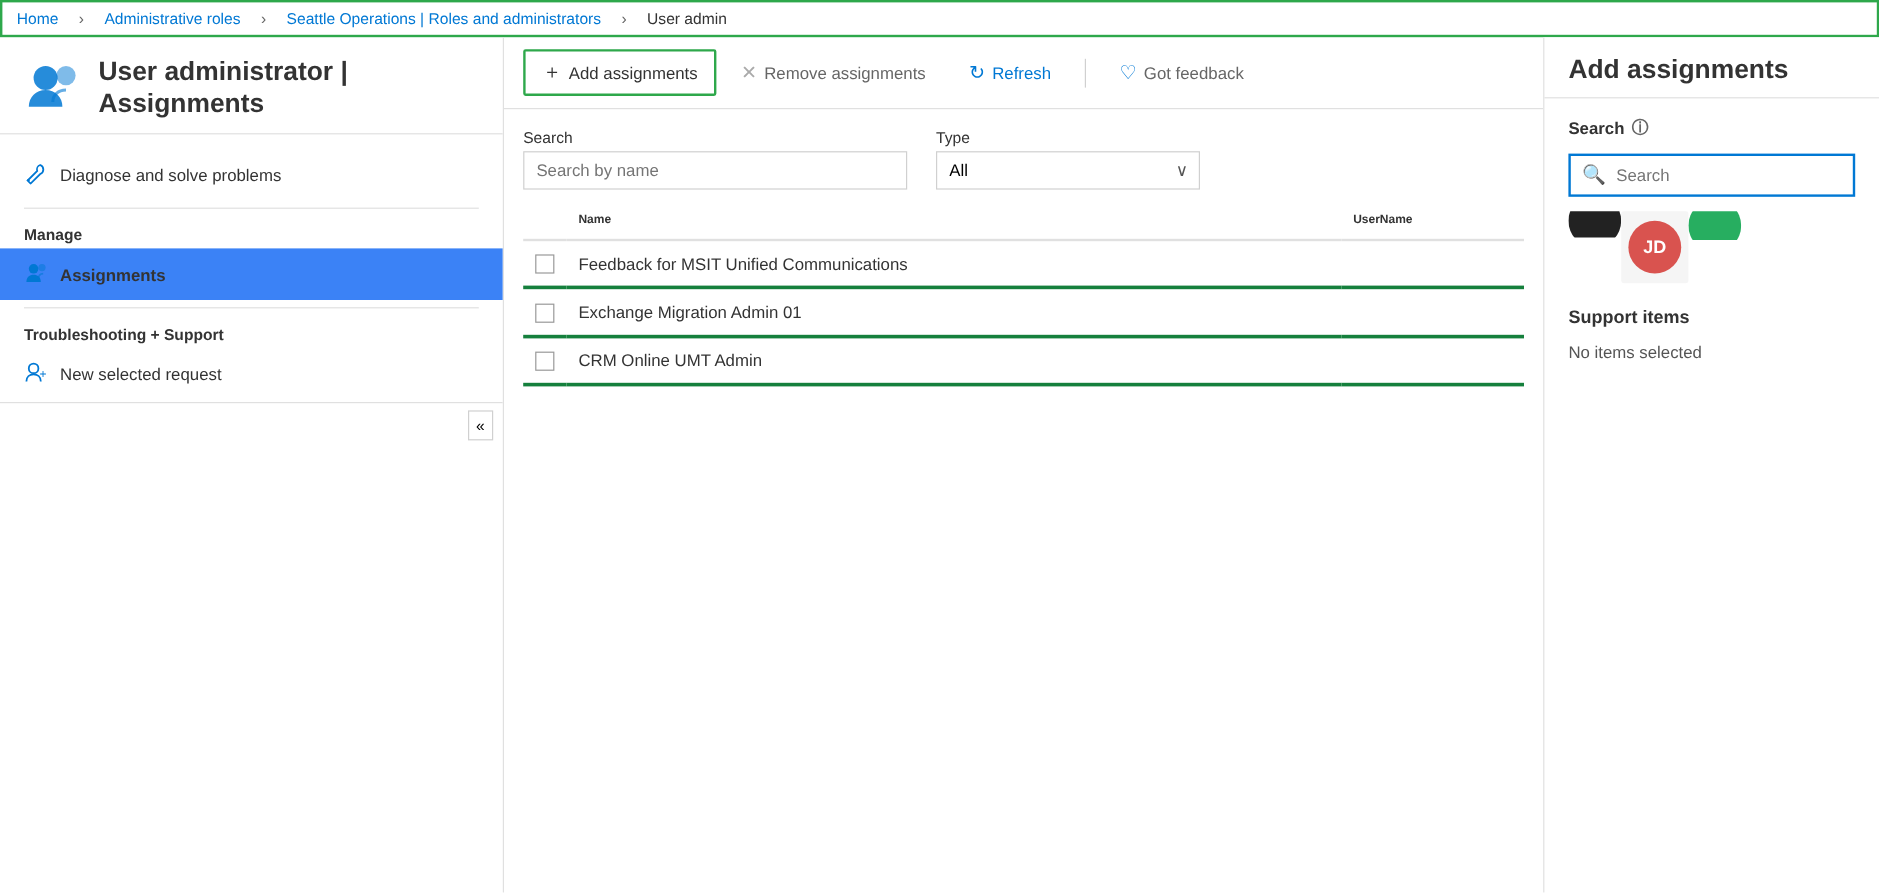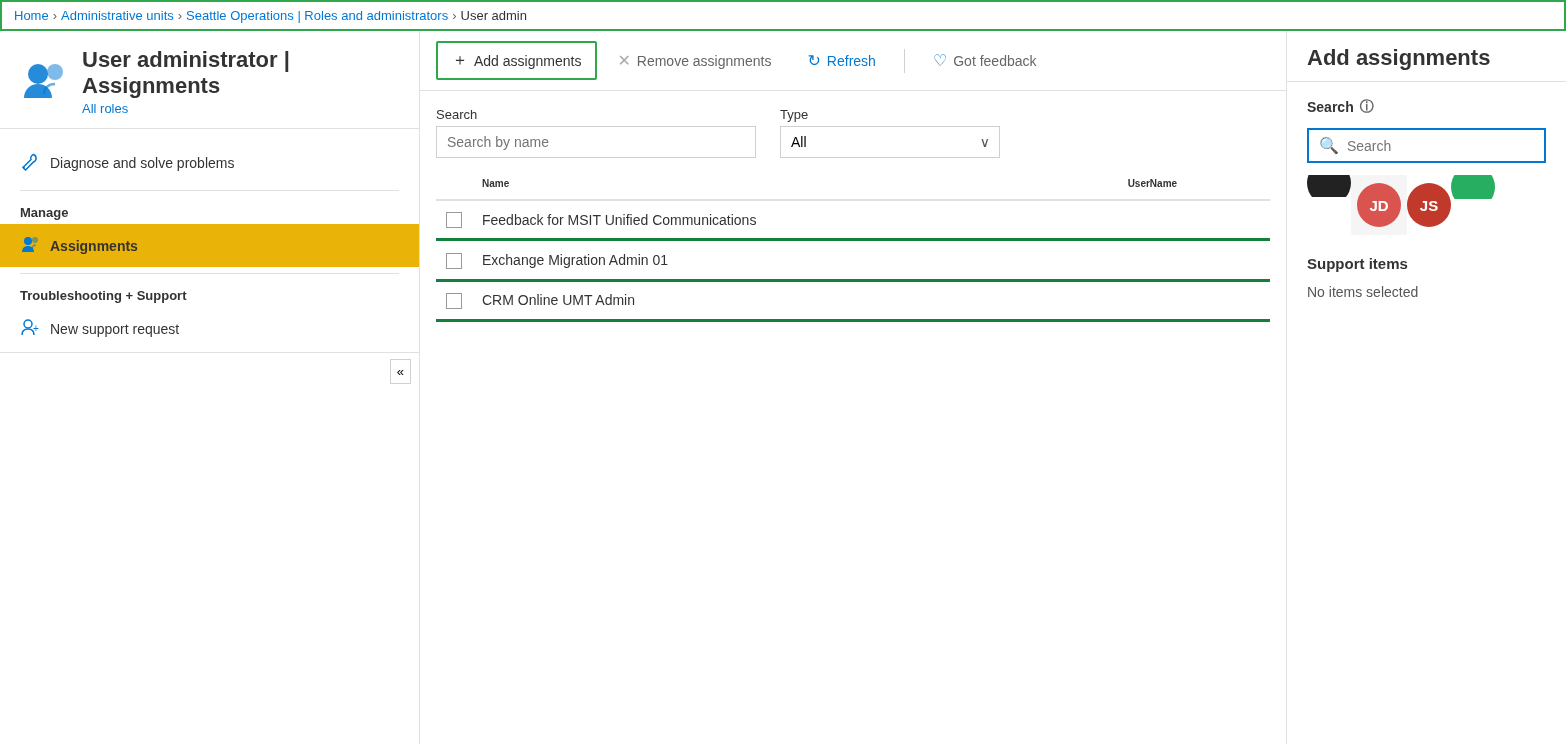--- a/index.html
+++ b/index.html
@@ -1,21 +1,21 @@
 <!DOCTYPE html>
 <html><head>
   <meta charset="utf-8">
   <style>
     * { box-sizing: border-box; margin: 0; padding: 0; }
     body { font-family: 'Segoe UI', Arial, sans-serif; font-size: 14px; color: #333; background: #fff; display: flex; flex-direction: column; height: 744px; overflow: hidden; }
 
     
     .breadcrumb {
       display: flex; align-items: center; padding: 6px 12px; background: #fff;
-      border: 2px solid #2ea84b; font-size: 13px; color: #0078d4; gap: 4px;
+      border: 2px solid #2ea84b; font-size: 13px; color: #0078d4; gap: 17px;
       flex-shrink: 0;
     }
     .breadcrumb a { color: #0078d4; text-decoration: none; }
     .breadcrumb .sep { color: #666; }
     .breadcrumb .current { color: #333; }
 
     
     .main-layout {
       display: flex; flex: 1; overflow: hidden; justify-content: flex-end;
     }
@@ -35,21 +35,21 @@
     .page-title { font-size: 22px; font-weight: 600; color: #333; }
     .page-subtitle { font-size: 13px; color: #0078d4; margin-top: 2px; }
 
     .sidebar-nav { padding: 12px 0; }
     .sidebar-section-label { font-size: 13px; font-weight: 600; color: #333; padding: 8px 20px 4px 20px; }
     .sidebar-divider { border: none; border-top: 1px solid #e0e0e0; margin: 6px 20px; }
     .sidebar-item {
       display: flex; align-items: center; padding: 10px 20px; cursor: pointer; gap: 10px;
       font-size: 14px; color: #333;
     }
-    .sidebar-item.active { background: #eab308; font-weight: 600; }
+    .sidebar-item.active { background: #3b82f6; font-weight: 600; }
 
     
     .content-area {
       flex: 1; display: flex; flex-direction: column; overflow: hidden;
     }
 
     
     .toolbar {
       display: flex; align-items: center; padding: 10px 16px; border-bottom: 1px solid #e0e0e0;
       gap: 4px; flex-shrink: 0;
@@ -142,42 +142,41 @@
       background: #fff; border: 1px solid #d0d0d0; cursor: pointer; padding: 4px 6px;
       font-size: 13px;
     }
   </style>
 </head>
 <body>
 
 <div class="breadcrumb">
   <a>Home</a>
   <span class="sep">›</span>
-  <a>Administrative units</a>
+  <a>Administrative roles</a>
   <span class="sep">›</span>
   <a>Seattle Operations | Roles and administrators</a>
   <span class="sep">›</span>
   <span class="current">User admin</span>
 </div>
 
 <div class="main-layout">
 
   <div class="sidebar">
 
     <div class="page-header">
 
       <svg class="page-header-icon" viewBox="0 0 48 48" fill="none" xmlns="http://www.w3.org/2000/svg">
         <circle cx="18" cy="16" r="10" fill="#0078d4" opacity="0.85"></circle>
         <path d="M4 40c0-8 6-14 14-14s14 6 14 14" fill="#0078d4" opacity="0.85"></path>
         <circle cx="35" cy="14" r="8" fill="#0078d4" opacity="0.5"></circle>
         <path d="M24 36c0-6 4.5-10 11-10" stroke="#0078d4" stroke-width="2.5" opacity="0.6"></path>
       </svg>
       <div>
         <div class="page-title">User administrator | Assignments</div>
-        <div class="page-subtitle">All roles</div>
       </div>
     </div>
 
     <div class="sidebar-nav">
 
       <div class="sidebar-item">
         <span>
           <svg width="20" height="20" viewBox="0 0 20 20" fill="none">
             <path d="M13.5 3.5a4 4 0 0 1 0 7.5l-8 8-2.5-2.5 8-8A4 4 0 0 1 13.5 3.5z" stroke="#0078d4" stroke-width="1.5" fill="none"></path>
             <path d="M3 15.5l1.5 1.5" stroke="#0078d4" stroke-width="1.5"></path>
@@ -206,21 +205,21 @@
       <div class="sidebar-section-label">Troubleshooting + Support</div>
 
       <div class="sidebar-item">
         <span>
           <svg width="20" height="20" viewBox="0 0 20 20" fill="none">
             <circle cx="8" cy="7" r="4" stroke="#0078d4" stroke-width="1.5" fill="none"></circle>
             <path d="M2 18c0-4 2.7-6 6-6s6 2 6 6" stroke="#0078d4" stroke-width="1.5" fill="none"></path>
             <text x="13" y="15" font-size="10" fill="#0078d4">+</text>
           </svg>
         </span>
-        <span>New support request</span>
+        <span>New selected request</span>
       </div>
     </div>
 
     <div style="position: relative; display: flex; justify-content: flex-end; padding: 0 8px; margin-top: -10px; border-top: 1px solid #e0e0e0; padding-top: 6px;">
       <button class="collapse-btn" style="position:static; transform:none;">
         <span>«</span>
       </button>
     </div>
   </div>
 
@@ -321,23 +320,20 @@
 
         <div class="avatar-item" style="overflow: hidden; height: 22px; align-items: flex-start;">
           <div class="avatar-circle avatar-black" style="margin-top: -22px;">
           </div>
         </div>
 
         <div class="avatar-item" style="background:#f5f5f5; padding: 8px 6px; border-radius: 2px;">
           <div class="avatar-circle avatar-pink">JD</div>
         </div>
 
-        <div class="avatar-item">
-          <div class="avatar-circle avatar-orange">JS</div>
-        </div>
 
         <div class="avatar-item" style="overflow: hidden; height: 24px;">
           <div class="avatar-circle avatar-green">
           </div>
         </div>
       </div>
 
       <div class="selected-items-label">Support items</div>
       <div class="no-items-text">No items selected</div>
     </div>

